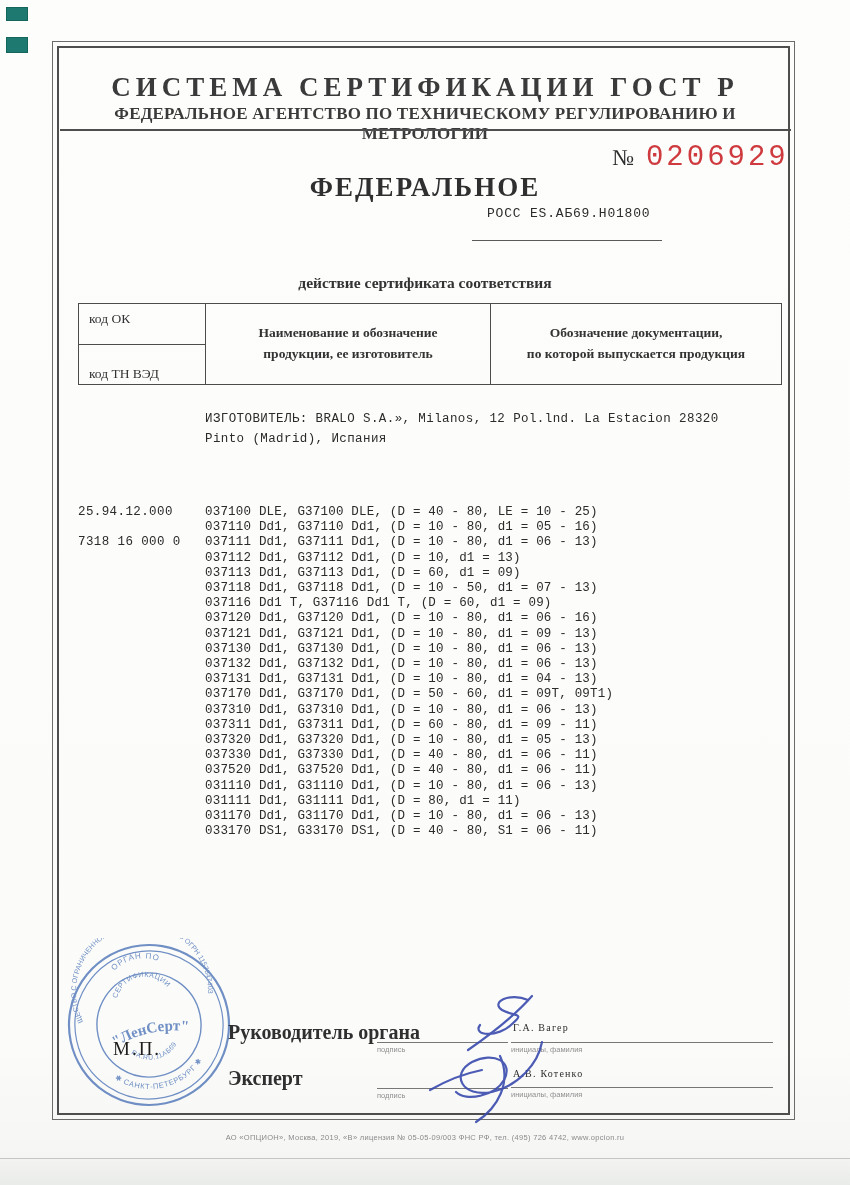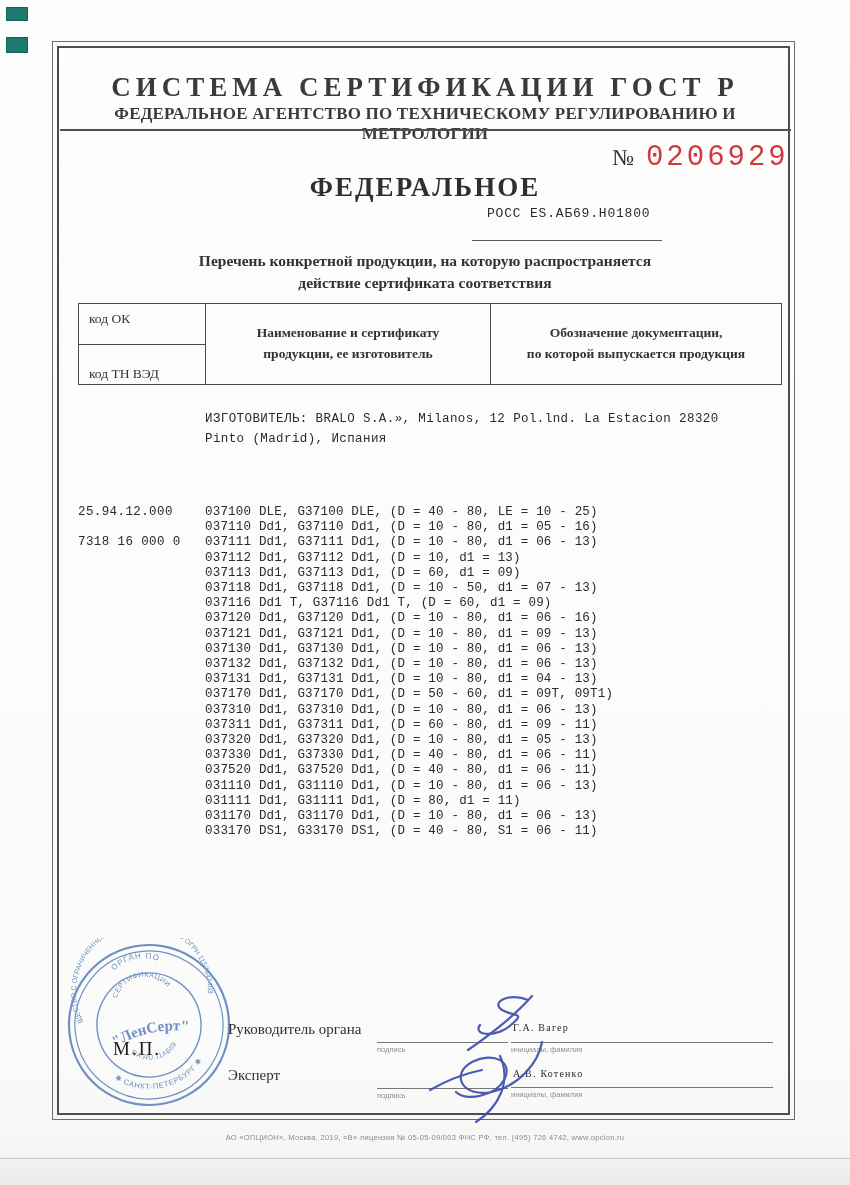--- a/index.html
+++ b/index.html
@@ -54,21 +54,21 @@
   .manufacturer{position:absolute;left:205px;top:409px;font-size:12.5px;line-height:20px;
     letter-spacing:0.4px;white-space:pre;}
   .code-ok{position:absolute;left:78px;top:505px;font-size:12.5px;letter-spacing:0.4px;}
   .code-tnved{position:absolute;left:78px;top:535px;font-size:12.5px;letter-spacing:0.4px;}
   .products{position:absolute;left:205px;top:505px;font-size:12.5px;line-height:15.2px;
     letter-spacing:0.2px;white-space:pre;}
   
   .stamp{position:absolute;left:62px;top:938px;opacity:0.88;}
   .mp{position:absolute;left:113px;top:1038px;font-size:19px;letter-spacing:2px;color:#1d1d1d;}
   
-  .sig-role{position:absolute;left:228px;font-weight:normal;font-size:15px;color:#2f2f2f;}
+  .sig-role{position:absolute;left:228px;font-weight:bold;font-size:20px;color:#2f2f2f;}
   .r1{top:1021px;} .r2{top:1067px;}
   .sig-line{position:absolute;height:1px;background:#777;}
   .pod-line1{left:377px;top:1042px;width:131px;}
   .pod-line2{left:377px;top:1088px;width:131px;}
   .name-line1{left:511px;top:1042px;width:262px;}
   .name-line2{left:511px;top:1087px;width:262px;}
   .sig-small{position:absolute;font-family:"Liberation Sans","DejaVu Sans",sans-serif;
     font-size:7.5px;color:#8f8f8f;text-align:left;}
   .pod-lab1{left:377px;top:1045px;width:131px;}
   .pod-lab2{left:377px;top:1091px;width:131px;}
@@ -104,29 +104,28 @@
   <div class="serial">
     <span class="serial-no">№</span>
     <span class="serial-digits">0206929</span>
   </div>
 
   <div class="doc-title">ФЕДЕРАЛЬНОЕ</div>
 
   <div class="cert-value typed">РОСС ES.АБ69.Н01800</div>
   <div class="cert-underline"></div>
 
-  <div class="subtitle s1">Перечень конкретной продукции,  на которую распространяется</div>
   <div class="subtitle s2">действие сертификата соответствия</div>
 
   <div class="table">
     <div class="col col1">
       <div class="cell-top">код ОК</div>
       <div class="cell-bottom">код ТН ВЭД</div>
     </div>
-    <div class="col col2">Наименование и сертификату
+    <div class="col col2">Наименование и обозначение
 продукции, ее изготовитель</div>
     <div class="col col3">Обозначение документации,
 по которой выпускается продукция</div>
   </div>
 
   <div class="manufacturer typed">ИЗГОТОВИТЕЛЬ: BRALO S.A.», Milanos, 12 Pol.lnd. La Estacion 28320
 Pinto (Madrid), Испания</div>
 
   <div class="code-ok typed">25.94.12.000</div>
   <div class="code-tnved typed">7318 16 000 0</div>

